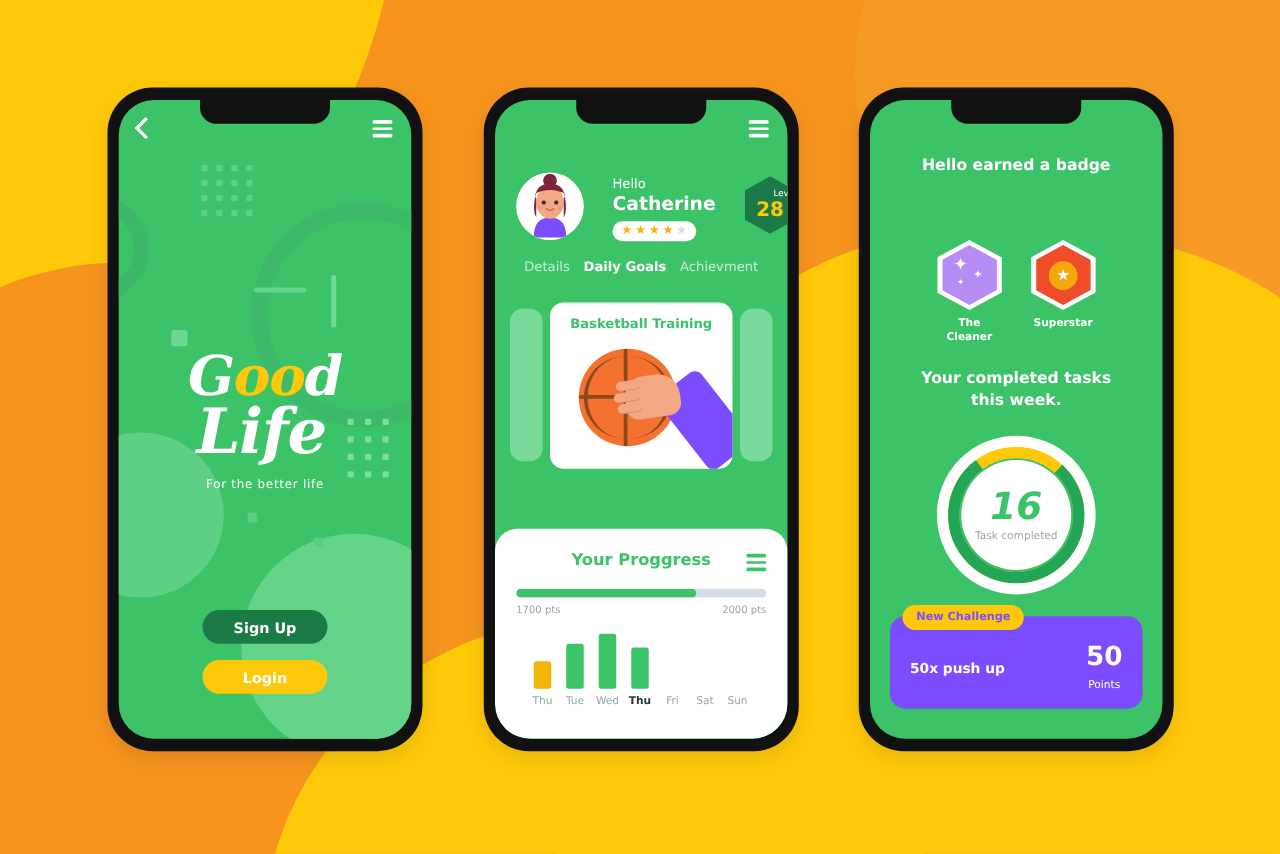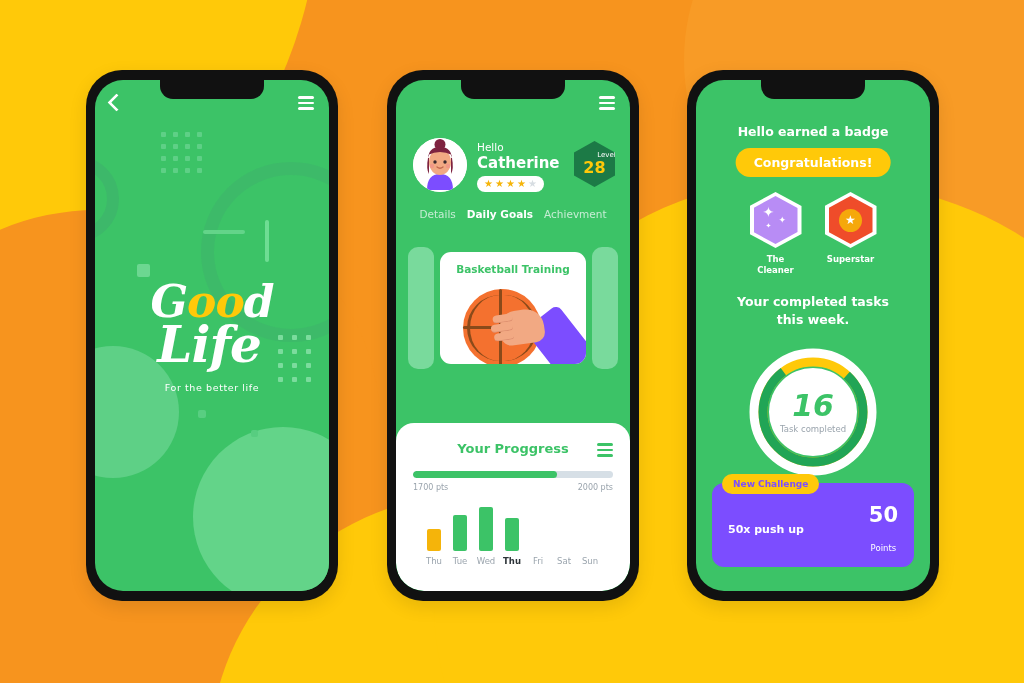--- a/index.html
+++ b/index.html
@@ -176,21 +176,21 @@
     cursor: pointer;
     font-family: "DejaVu Sans", sans-serif;
     display: flex; align-items: center; justify-content: center;
   }
   #btn-signup { background: #1C7A46; color: #ffffff; }
   #btn-login  { background: #FFC909; color: #ffffff; }
 
   
   .profile-row {
     position: absolute; top: 58px; left: 17px; right: 15px;
-    display: flex; align-items: flex-start; gap: 10px;
+    display: flex; align-items: flex-start; gap: 23px;
     z-index: 20;
   }
   .avatar {
     width: 54px; height: 54px; border-radius: 50%;
     background: #ffffff; overflow: hidden; flex: none;
     position: relative;
   }
   .greet { flex: 1; padding-top: 3px; }
   .greet-hello { font-size: 10.5px; color: #ffffff; line-height: 1.2; }
   .greet-name  { font-size: 15px; color: #ffffff; font-weight: bold; line-height: 1.25; }
@@ -226,21 +226,21 @@
     display: flex; align-items: center; justify-content: center; gap: 6px;
     z-index: 15;
   }
   .peek-card {
     width: 26px; height: 122px;
     background: #79DA9C;
     border-radius: 10px;
     flex: none;
   }
   .main-card {
-    width: 146px; height: 112px;
+    width: 146px; height: 133px;
     background: #ffffff;
     border-radius: 11px;
     position: relative;
     overflow: hidden;
     flex: none;
   }
   .main-card-title {
     position: absolute; top: 11px; left: 0; right: 0;
     text-align: center;
     font-size: 10.5px; font-weight: bold; color: #3CC367;
@@ -417,21 +417,21 @@
   }
   .challenge-card {
     background: #7C4DFF;
     border-radius: 12px;
     padding: 22px 16px 14px 16px;
     display: flex; align-items: center; justify-content: space-between;
   }
   .ch-task { font-size: 11px; font-weight: bold; color: #ffffff; }
   .ch-right { text-align: center; }
   .ch-points-num { font-size: 21px; font-weight: bold; color: #ffffff; line-height: 1; }
-  .ch-points-lbl { font-size: 8.5px; color: #ffffff; margin-top: 17px; }
+  .ch-points-lbl { font-size: 8.5px; color: #ffffff; margin-top: 7px; }
 </style>
 </head>
 <body>
 
 <div class="bg">
   <div class="bg-base"></div>
   <div class="bg-orange-tr"></div>
   <div class="bg-yellow-tl"></div>
   <div class="bg-yellow-tl2"></div>
   <div class="bg-orange-mid"></div>
@@ -493,20 +493,24 @@
           <i></i>
       </div>
     </div>
 
     <div class="logo-wrap">
       <div class="logo-line" id="logo-good"><span>G</span><span class="oo">oo</span><span>d</span></div>
       <div class="logo-line" id="logo-life">Life</div>
       <div class="tagline">For the better life</div>
     </div>
 
+    <div class="cta-wrap">
+      <button class="btn" id="btn-signup">Sign Up</button>
+      <button class="btn" id="btn-login">Login</button>
+    </div>
   </div>
 </div>
 
 <div class="phone" id="phone-2">
   <div class="screen">
     <div class="notch"></div>
 
     <div class="topbar" style="justify-content:flex-end">
       <div class="hamburger">
         <i></i>
@@ -619,21 +623,20 @@
       </div>
     </div>
   </div>
 </div>
 
 <div class="phone" id="phone-3">
   <div class="screen">
     <div class="notch"></div>
 
     <div class="s3-title">Hello earned a badge</div>
-    <button class="congrats">Congratulations!</button>
 
     <div class="badges">
 
       <div class="badge-item">
         <div class="hexouter">
           <div class="hexinner" style="background:#B88CF5;">
             <span class="spark" style="font-size:14px; left:9px; top:9px;">✦</span>
             <span class="spark" style="font-size:9px; left:25px; top:20px;">✦</span>
             <span class="spark" style="font-size:7px; left:12px; top:27px;">✦</span>
           </div>

